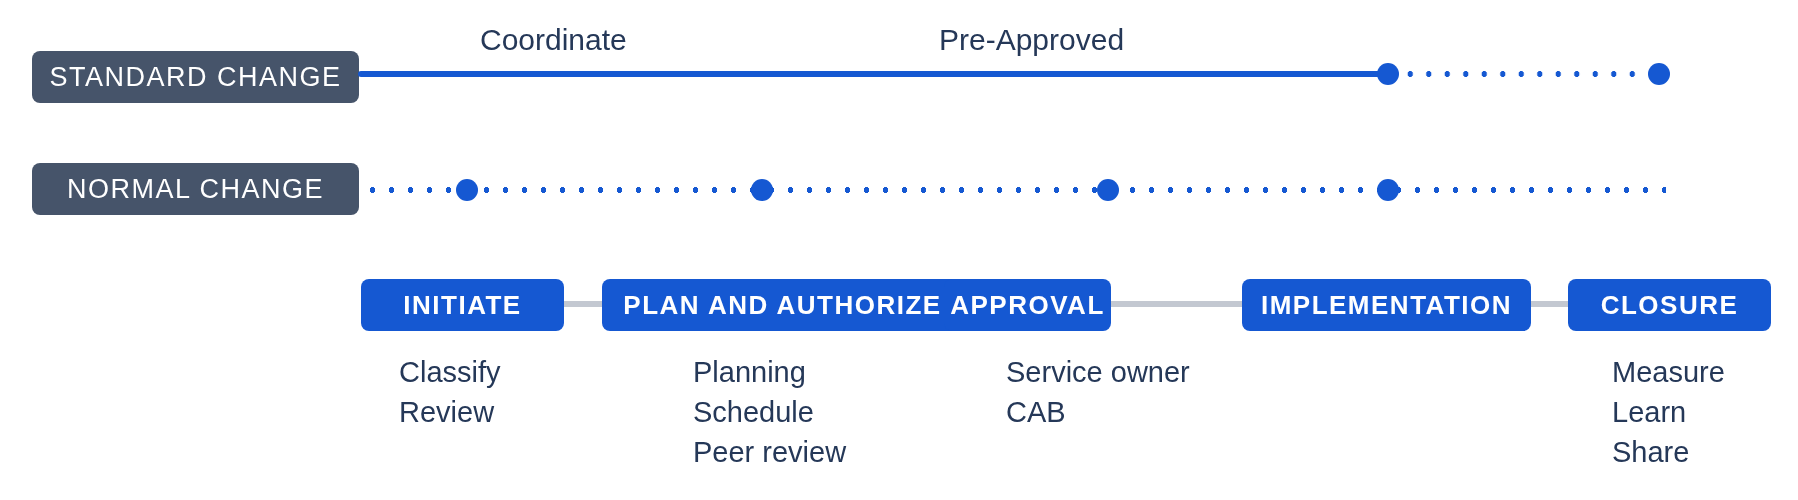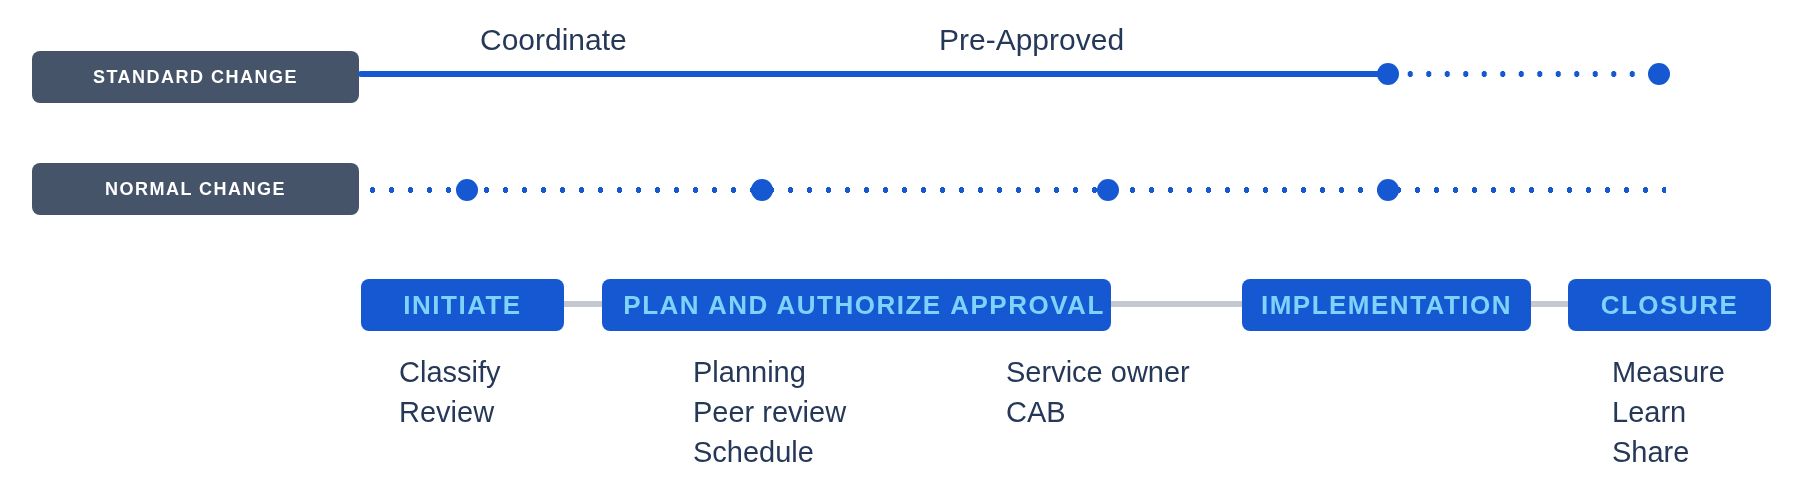--- a/index.html
+++ b/index.html
@@ -18,22 +18,22 @@
     color:#253858;
     white-space:nowrap;
   }
   .track-badge{
     position:absolute;
     left:32px;
     width:327px;height:52px;
     background:#46546a;
     border-radius:8px;
     color:#ffffff;
-    font-weight:700;
-    font-size:18px;
+    font-weight:400;
+    font-size:27px;
     letter-spacing:1.5px;
     display:flex;align-items:center;justify-content:center;
     white-space:nowrap;
   }
   .solid-line{
     position:absolute;
     height:6px;border-radius:3px;
     background:#1558d2;
   }
   .dotted-line{
@@ -54,21 +54,21 @@
     position:absolute;
     top:301px;height:6px;
     background:#c3c8d1;
     z-index:0;
   }
   .stage-badge{
     position:absolute;
     top:279px;height:52px;
     background:#1558d2;
     border-radius:8px;
-    color:#7dd3fc;
+    color:#ffffff;
     font-weight:700;
     font-size:26px;
     letter-spacing:1.5px;
     display:flex;align-items:center;justify-content:center;
     white-space:nowrap;
     z-index:1;
   }
   .stage-desc{
     position:absolute;
     top:352px;
@@ -107,22 +107,22 @@
   <div class="stage-badge" style="left:944px;width:167px;">APPROVAL</div>
   <div class="stage-badge" style="left:1242px;width:289px;">IMPLEMENTATION</div>
   <div class="stage-badge" style="left:1568px;width:203px;">CLOSURE</div>
 
   <ul class="stage-desc" style="left:399px;">
     <li>Classify</li>
     <li>Review</li>
   </ul>
   <ul class="stage-desc" style="left:693px;">
     <li>Planning</li>
+    <li>Schedule</li>
     <li>Peer review</li>
-    <li>Schedule</li>
   </ul>
   <ul class="stage-desc" style="left:1006px;">
     <li>Service owner</li>
     <li>CAB</li>
   </ul>
   <ul class="stage-desc" style="left:1612px;">
     <li>Measure</li>
     <li>Learn</li>
     <li>Share</li>
   </ul>

